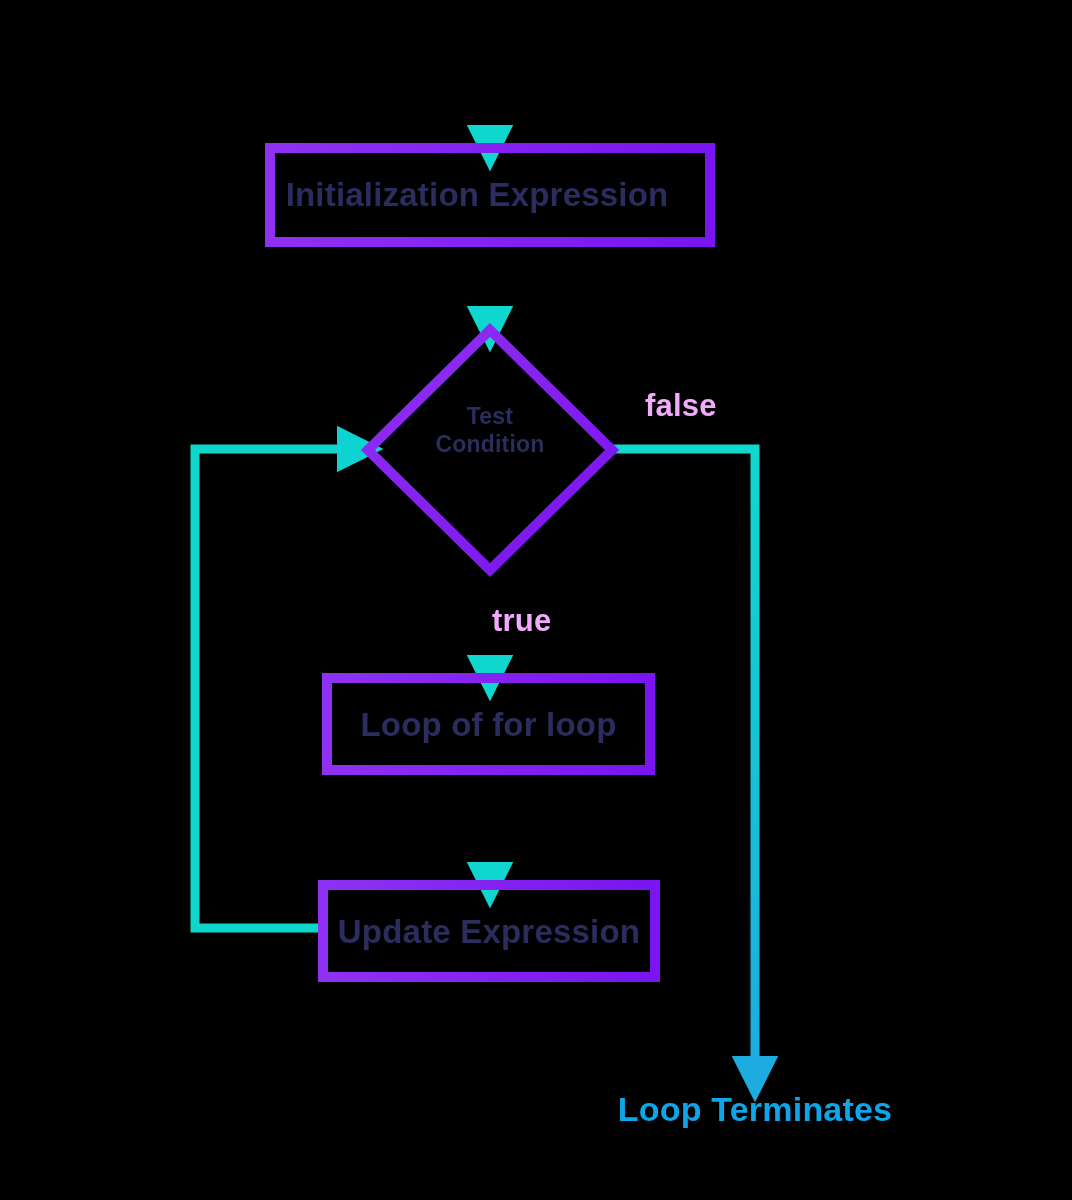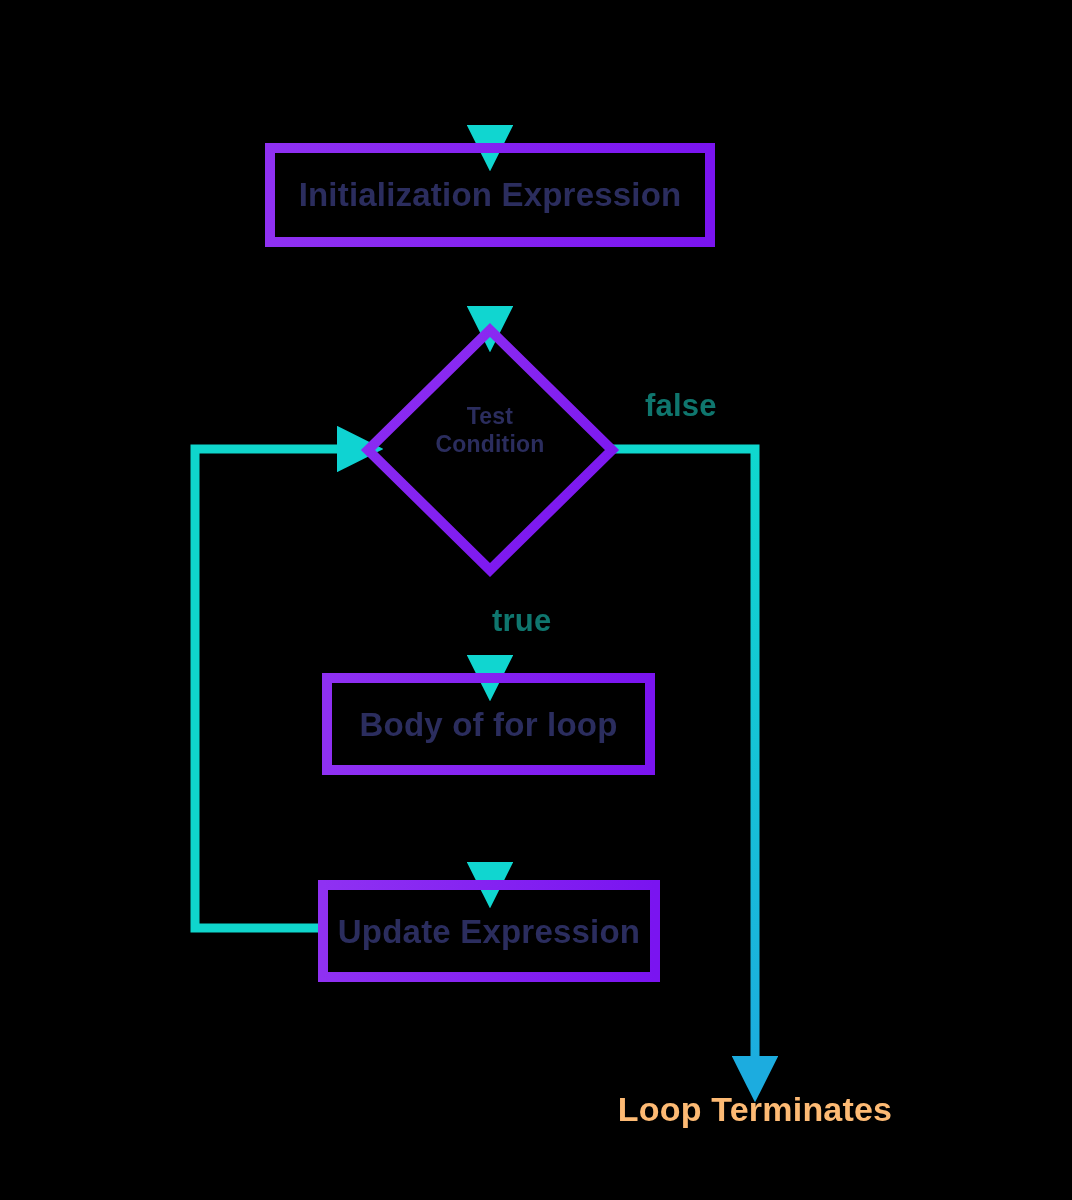--- a/index.html
+++ b/index.html
@@ -36,26 +36,26 @@
   .box-label {
     font-size: 33px;
   }
   .diamond-label {
     font-size: 23px;
     line-height: 1.22;
   }
   .edge-label {
     font-size: 31px;
     font-weight: bold;
-    color: #0f766e;
+    color: #f0abfc;
   }
   .terminal-label {
     font-size: 34px;
     font-weight: bold;
-    color: #fdba74;
+    color: #0ea5e9;
   }
 </style>
 </head>
 <body>
 
 <div id="stage">
 
   <svg id="flow-svg" viewBox="0 0 1072 1200">
     <defs>
       <linearGradient id="gradPurpleH" x1="0" y1="0" x2="1" y2="0">
@@ -112,25 +112,25 @@
 
     <rect x="270" y="148" width="440" height="94" fill="none" stroke="url(#gradPurpleH)" stroke-width="10"></rect>
 
     <polygon points="490,330 612,450 490,570 368,450" fill="none" stroke="url(#gradPurpleD)" stroke-width="10"></polygon>
 
     <rect x="327" y="678" width="323" height="92" fill="none" stroke="url(#gradPurpleH)" stroke-width="10"></rect>
 
     <rect x="323" y="885" width="332" height="92" fill="none" stroke="url(#gradPurpleH)" stroke-width="10"></rect>
   </svg>
 
-  <div class="node-label box-label" style="left:270px; top:176px; width:440px;">Initialization Expression</div>
+  <div class="node-label box-label" style="left:257px; top:176px; width:440px;">Initialization Expression</div>
 
   <div class="node-label diamond-label" style="left:368px; top:402px; width:244px;"><span>Test</span><br><span>Condition</span></div>
 
-  <div class="node-label box-label" style="left:327px; top:706px; width:323px;">Body of for loop</div>
+  <div class="node-label box-label" style="left:327px; top:706px; width:323px;">Loop of for loop</div>
 
   <div class="node-label box-label" style="left:323px; top:913px; width:332px;">Update Expression</div>
 
   <div class="node-label edge-label" style="left:645px; top:388px; width:160px; text-align:left;">false</div>
 
   <div class="node-label edge-label" style="left:492px; top:603px; width:160px; text-align:left;">true</div>
 
   <div class="node-label terminal-label" style="left:540px; top:1090px; width:430px; text-align:center;">Loop Terminates</div>
 
 </div>

